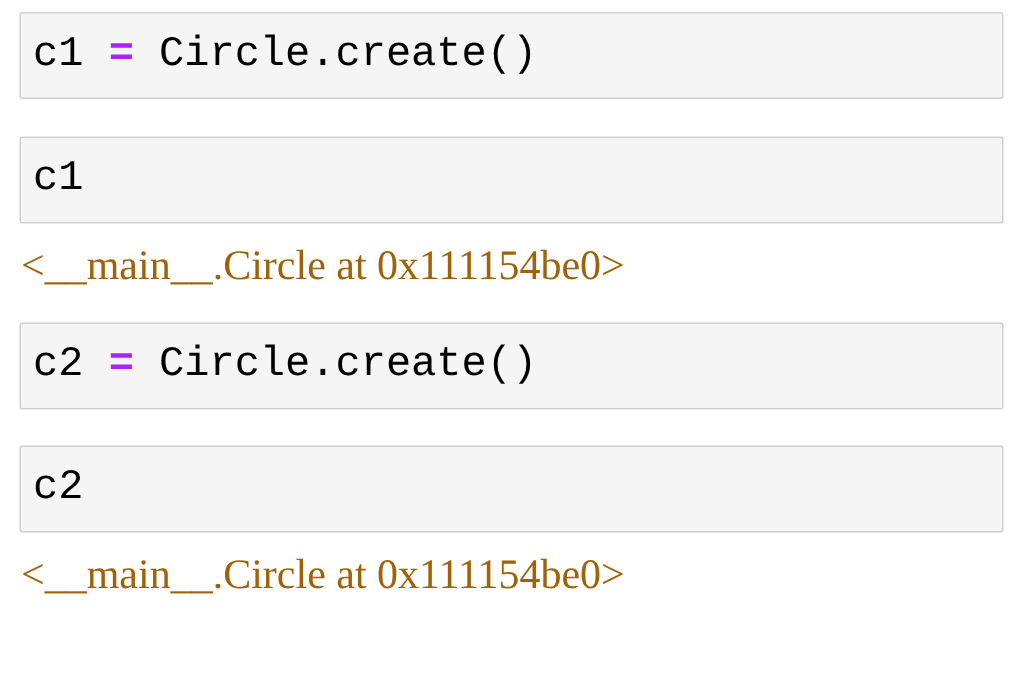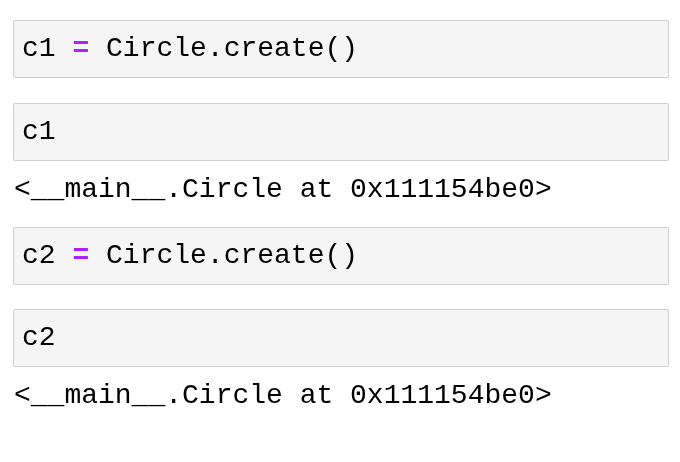--- a/index.html
+++ b/index.html
@@ -7,21 +7,21 @@
     padding: 0;
     width: 680px;
     height: 462px;
     overflow: hidden;
     background: #ffffff;
   }
   .notebook {
     position: relative;
     width: 680px;
     height: 462px;
-    padding-top: 20px;
+    padding-top: 8px;
     padding-left: 13px;
     box-sizing: border-box;
     font-family: "Liberation Mono", "DejaVu Sans Mono", monospace;
   }
   .input-box {
     box-sizing: border-box;
     width: calc(100% - 11px);   
     margin-right: -2px;
     height: 58px;
     background: #f5f5f5;
@@ -41,22 +41,23 @@
     font-weight: bold;
     white-space: pre;
   }
   .gap-cell   { margin-top: 24px; }  
   .gap-cell-lg{ margin-top: 22px; }  
   .output-line {
     margin-top: 14px;
     margin-left: 1px;
     font-size: 28px;
     line-height: 30px;
-    color: #000000;
+    color: #a16207;
     white-space: pre;
+    font-family: Liberation Serif, serif;
   }
   .box2-gap { margin-top: 25px; }
 </style>
 </head>
 <body>
 
 <div class="notebook">
 
   <div class="input-box"><span class="tok">c1 </span><span class="tok-op">=</span><span class="tok"> Circle.create()</span></div>
 

